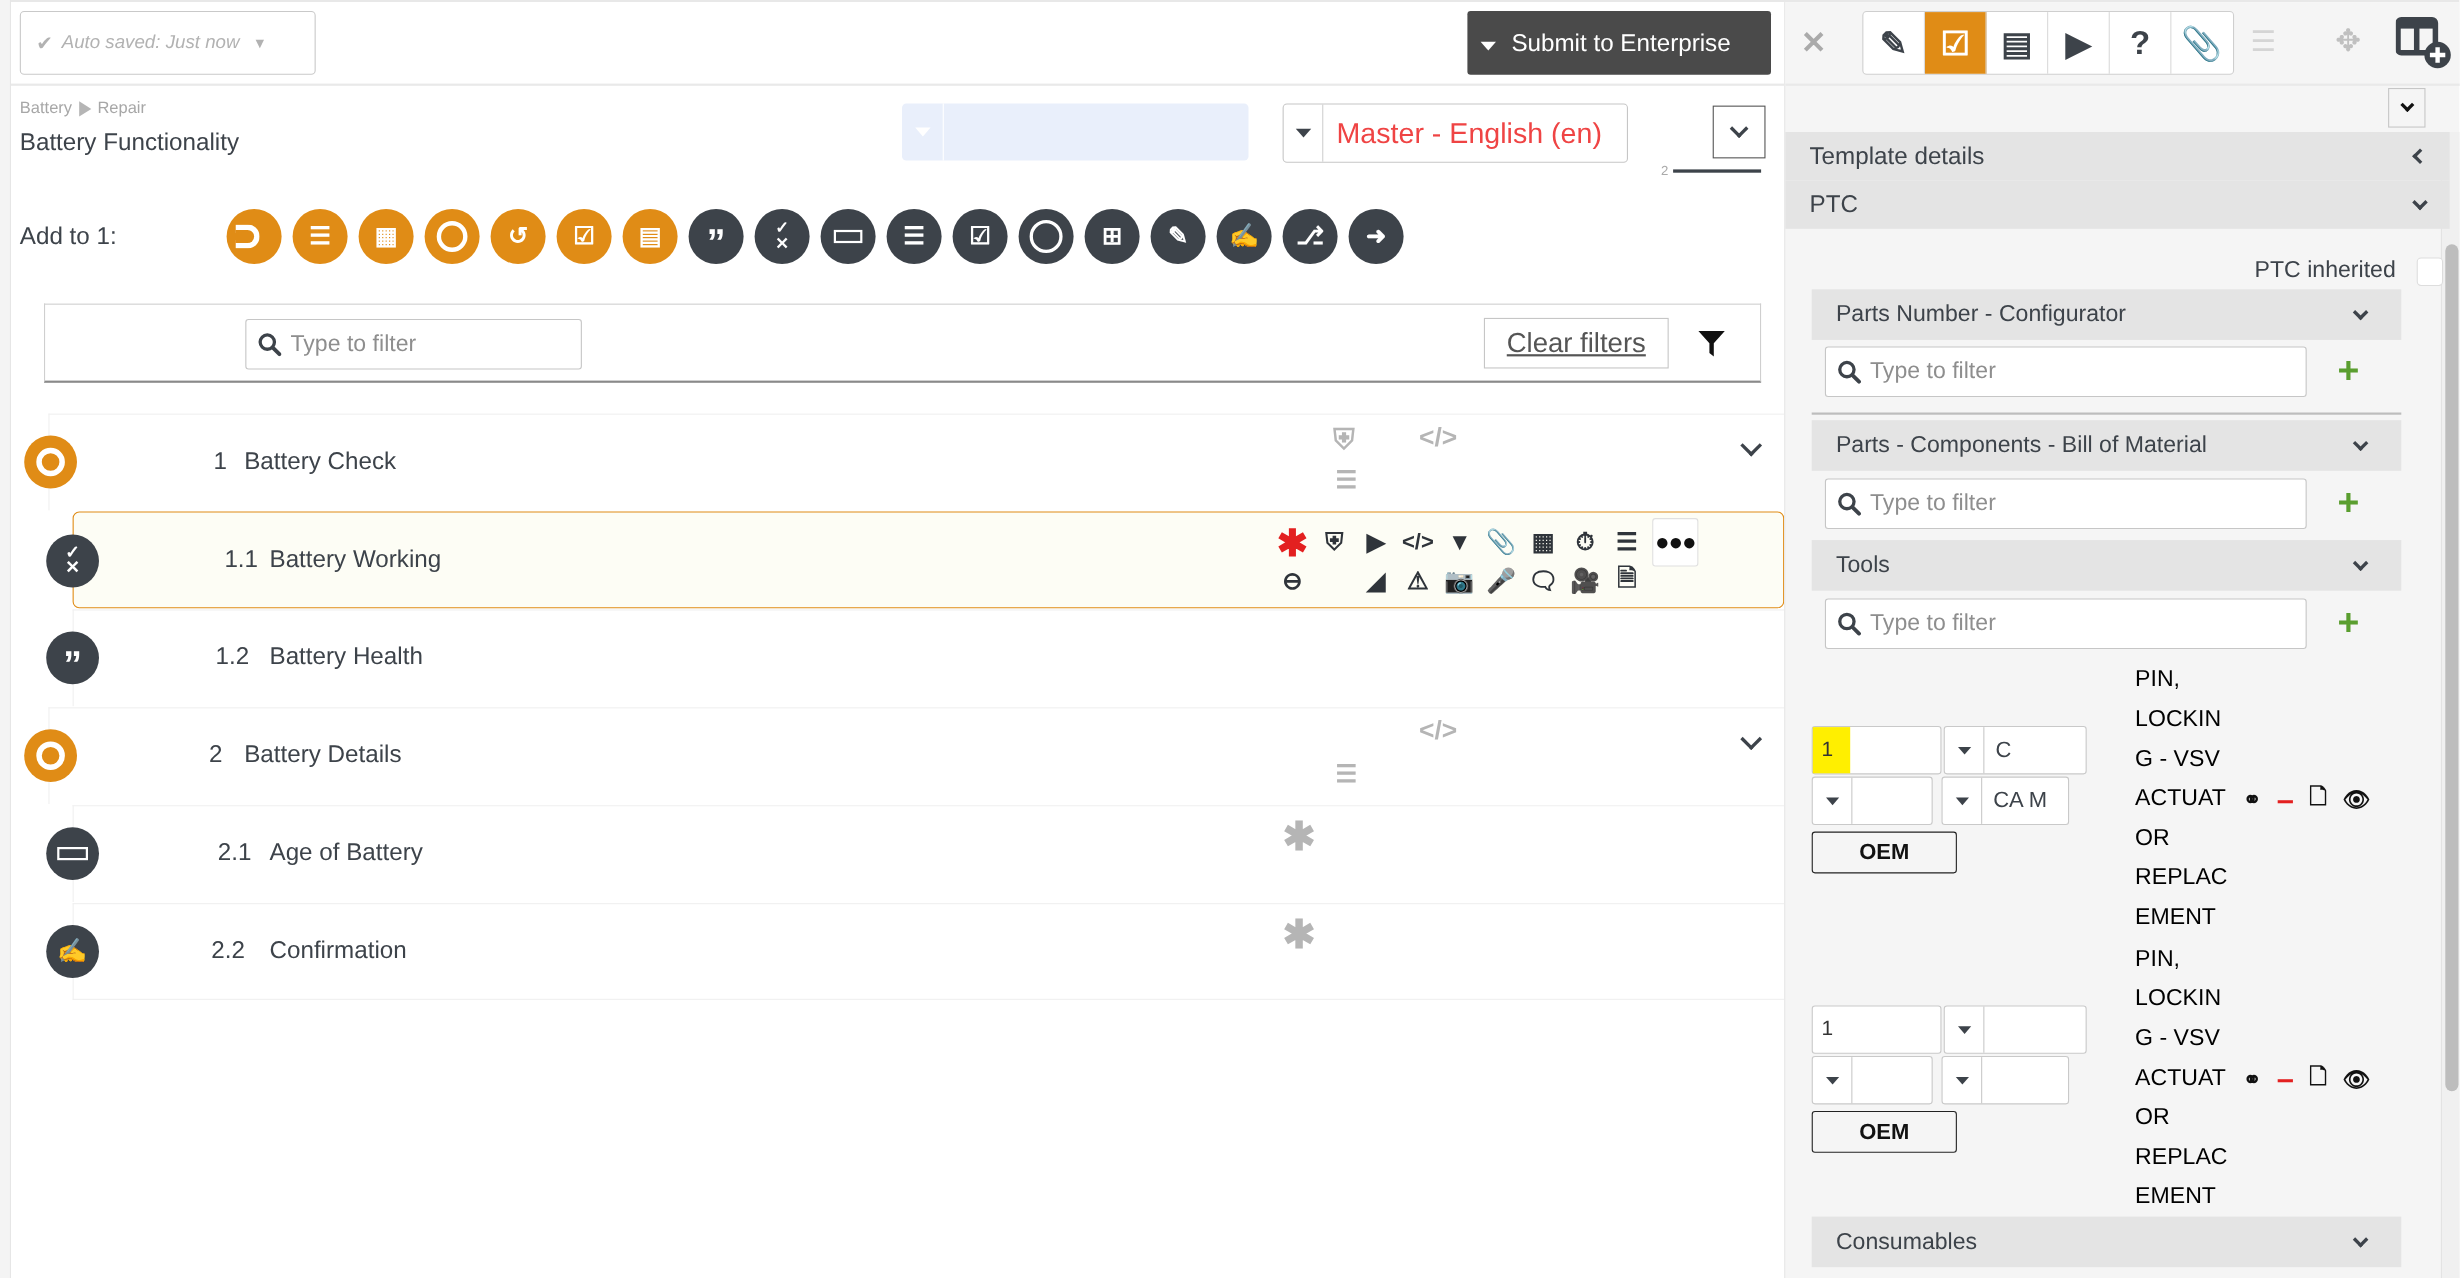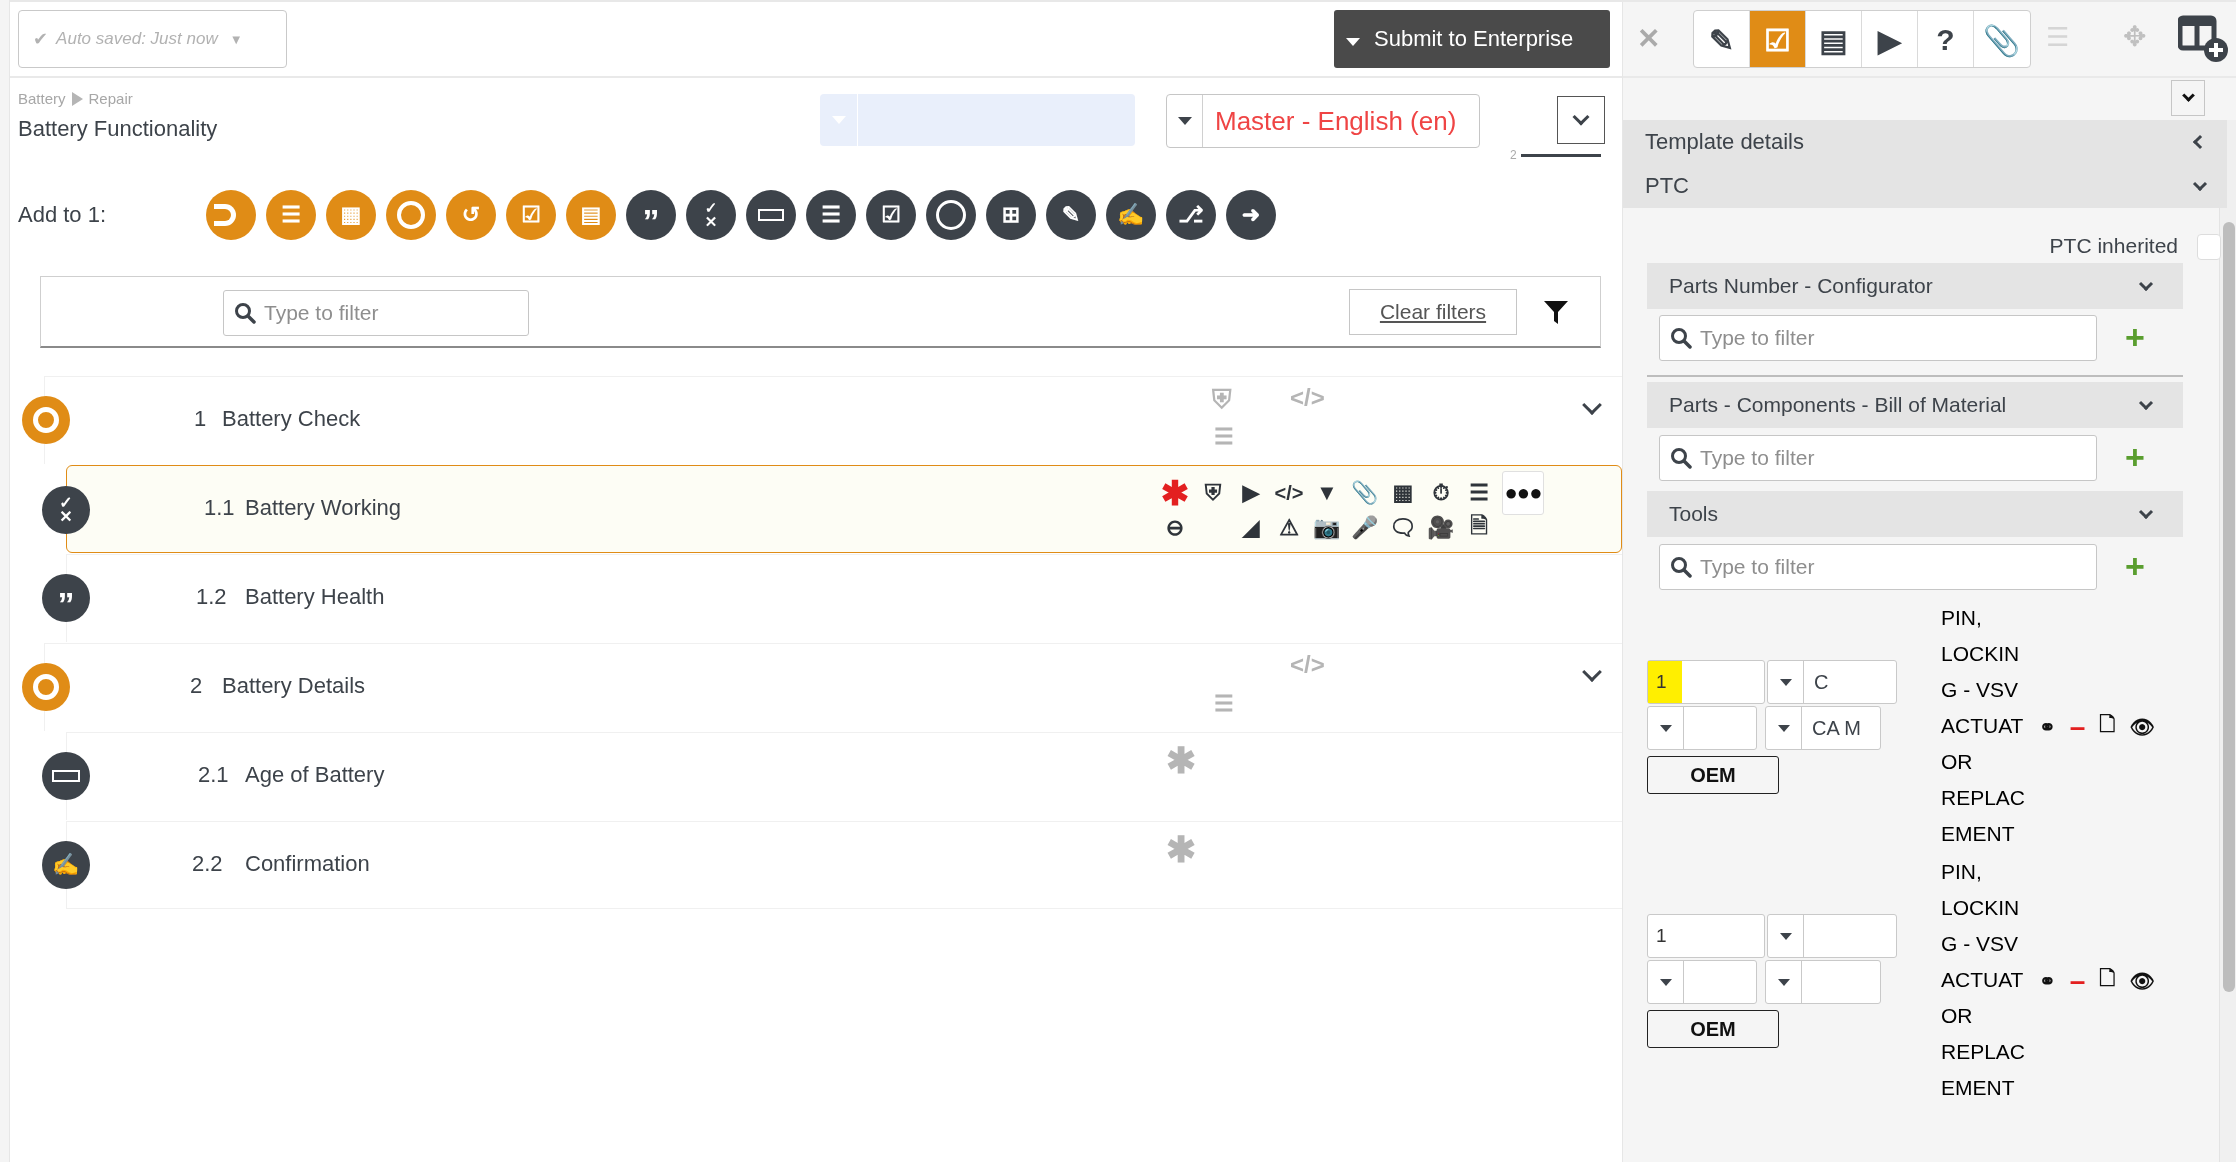--- a/index.html
+++ b/index.html
@@ -30,21 +30,21 @@
   .pager .bar { width: 80px; height: 3px; background: #3d434a; }
   .addto { position: absolute; left: 8px; top: 200px; font-size: 22px; color: #3d434a; }
   .addicons { position: absolute; left: 196px; top: 188px; display: flex; gap: 10px; }
   .ai { width: 50px; height: 50px; border-radius: 50%; display: flex; align-items: center; justify-content: center; color: #fff; font-size: 22px; font-weight: bold; cursor: pointer; }
   .ai.o { background: #e08c16; }
   .ai.d { background: #3d434a; }
   .filterbar { position: absolute; left: 30px; top: 274px; width: 1561px; height: 72px; border: 1px solid #cfcfcf; border-bottom: 2px solid #8a8a8a; }
   .filt1 { position: absolute; left: 182px; top: 13px; width: 306px; height: 46px; border: 1px solid #c6c6c6; border-radius: 3px; display: flex; align-items: center; padding-left: 10px; gap: 8px; }
   .filt1 input, .rfilt input { border: none; outline: none; font-family: "Liberation Sans", sans-serif; font-size: 21px; color: #b91c1c; background: transparent; width: 240px; }
   .filt1 input::placeholder, .rfilt input::placeholder { color: #8e8e8e; }
-  .clearbtn { position: absolute; left: 1308px; top: 12px; width: 168px; height: 46px; border: 1px solid #c6c6c6; display: flex; align-items: center; justify-content: center; font-size: 21px; color: #555; text-decoration: underline; cursor: pointer; }
+  .clearbtn { position: absolute; left: 1308px; top: 12px; width: 168px; height: 46px; border: 1px solid #c6c6c6; display: flex; align-items: center; justify-content: center; font-size: 25px; color: #555; text-decoration: underline; cursor: pointer; }
   .funnel { position: absolute; left: 1500px; top: 20px; width: 30px; height: 30px; }
   .row { position: absolute; left: 0; width: 1612px; height: 89px; }
   .row .inner { position: absolute; top: 0; height: 88px; border-top: 1px solid #f0f0f0; border-left: 1px solid #f0f0f0; }
   .row.sel .inner { border: 1.5px solid #e08c16; background: #fdfdf5; border-radius: 6px; }
   .row .ic { position: absolute; width: 48px; height: 48px; border-radius: 50%; display: flex; align-items: center; justify-content: center; color: #fff; }
   .row .ic.o { background: #e08c16; }
   .row .ic.d { background: #3d434a; }
   .ring { width: 26px; height: 26px; border-radius: 50%; border: 5px solid #fff; }
   .row .num { position: absolute; font-size: 22px; color: #3d434a; }
   .row .lbl { position: absolute; font-size: 22px; color: #3d434a; }
@@ -417,14 +417,18 @@
         <div>EMENT</div>
       </div>
       <div class="ticons" style="top:110px">
         <span>⚭</span>
         <span class="minus">–</span>
         <span>🗋</span>
         <span>👁</span>
       </div>
     </div>
 
+    <div class="sec" style="top:1104px">
+      <span>Consumables</span>
+      <span class="bc"></span>
+    </div>
   </div>
 </div>
 
 </body></html>

